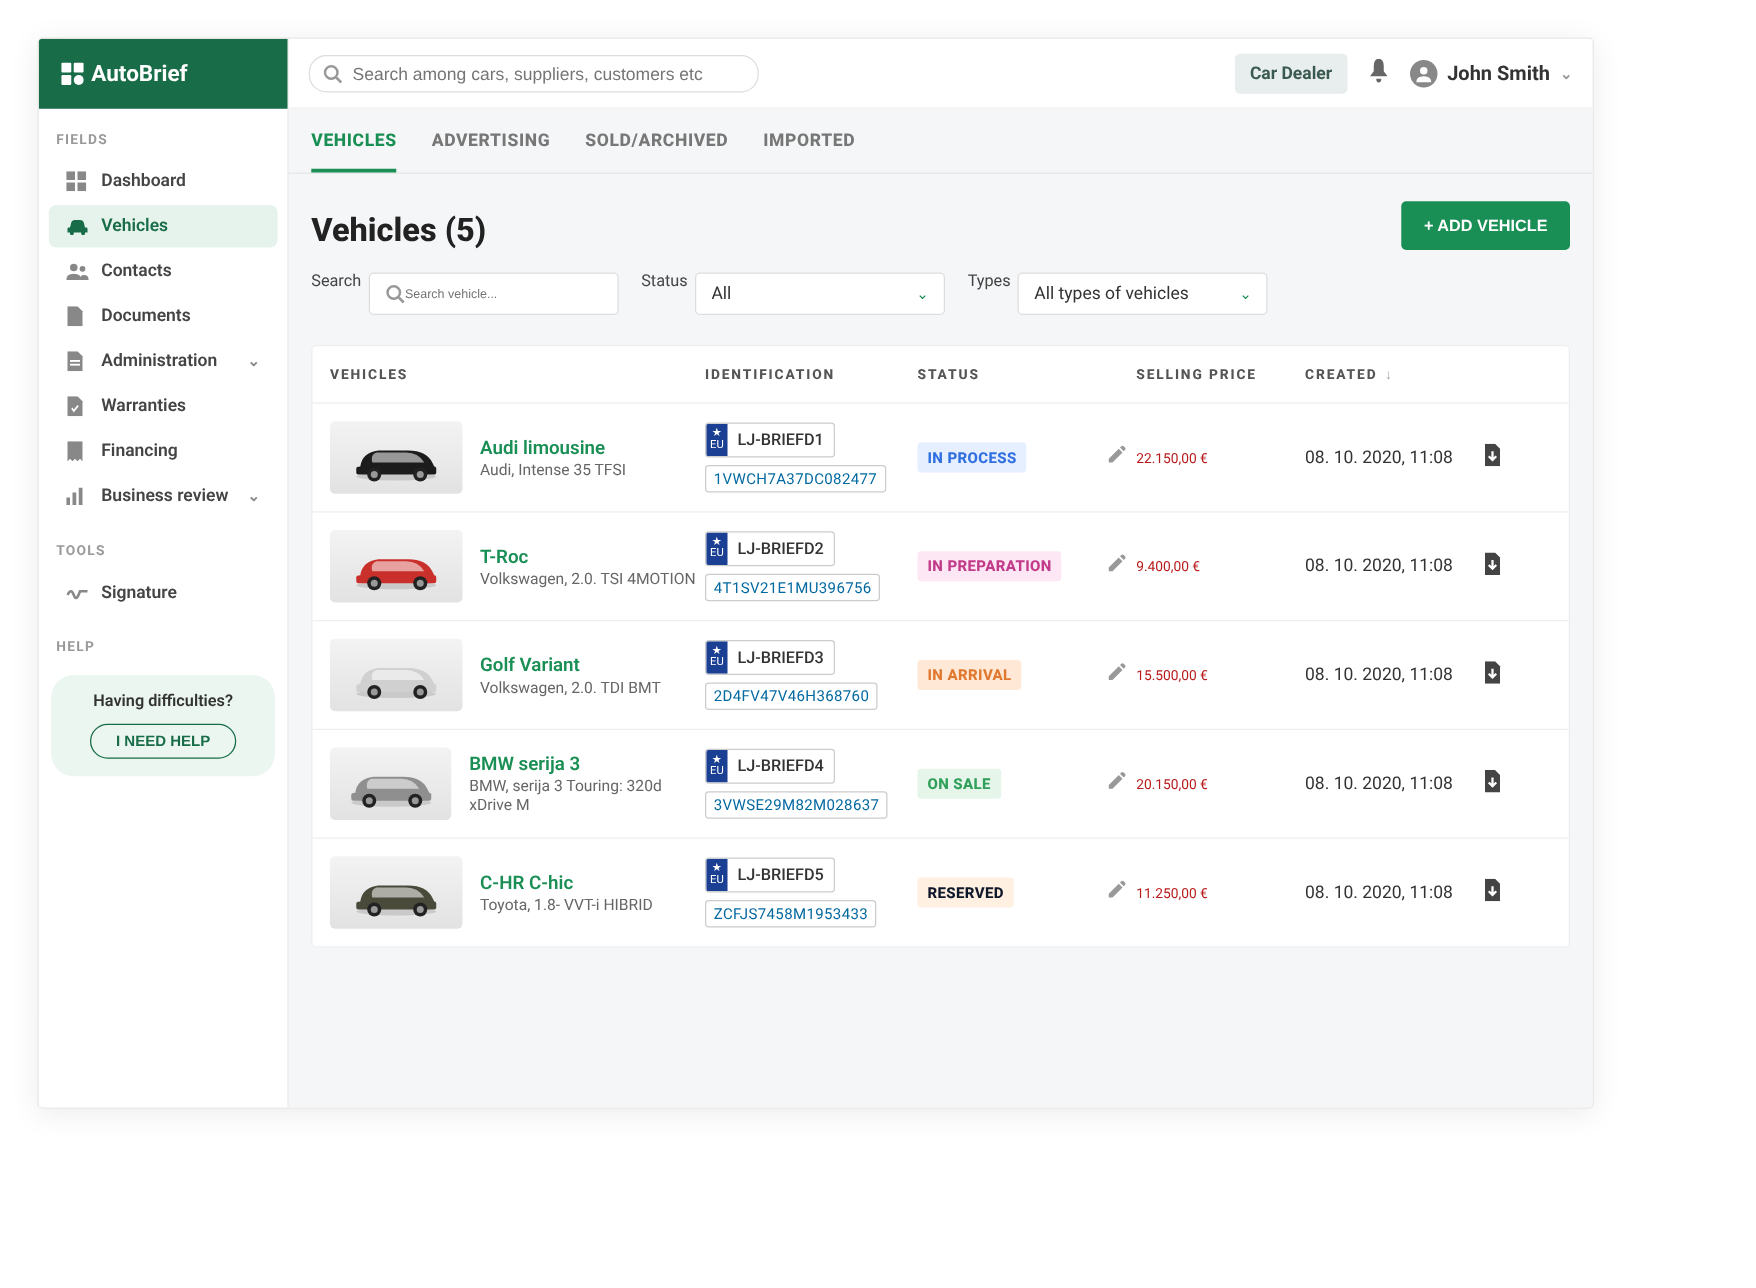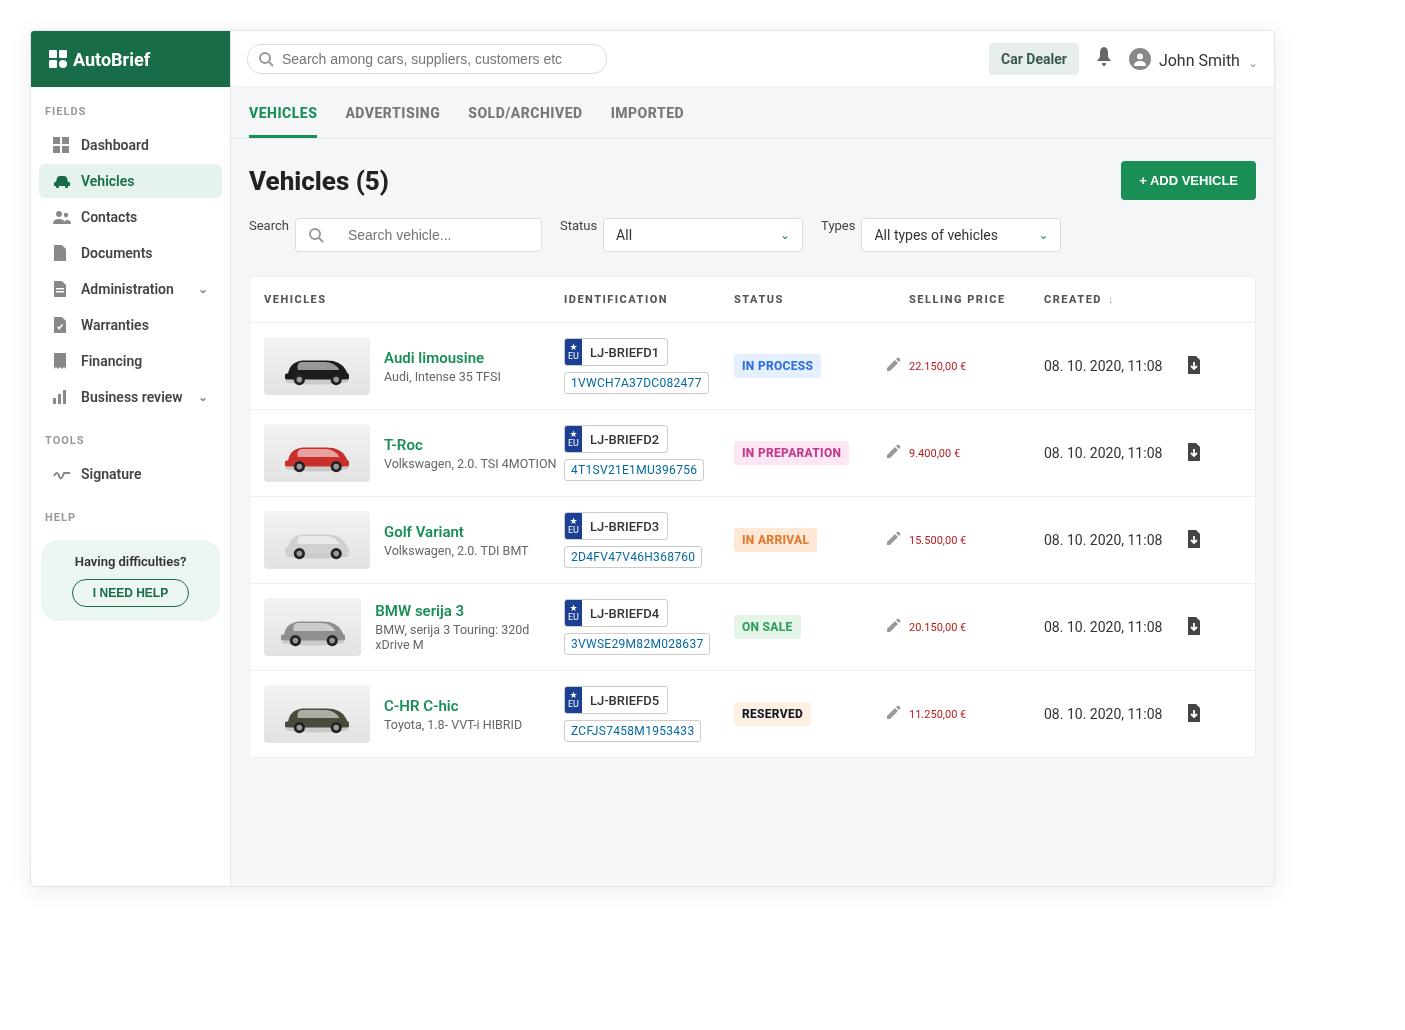--- a/index.html
+++ b/index.html
@@ -17,33 +17,33 @@
   .help-box { margin: 6px 10px; background: #eaf6ef; border-radius: 18px; padding: 14px 10px; text-align: center; }
   .help-box .help-title { font-size: 13px; font-weight: 600; color: #333; margin-bottom: 10px; }
   .help-box .help-btn { border: 1px solid #186c47; color: #186c47; background: transparent; border-radius: 16px; padding: 6px 20px; font-size: 12px; font-weight: 700; cursor: pointer; }
   .main { flex: 1; background: #f5f6f7; display: flex; flex-direction: column; }
   .topbar { height: 56px; background: #fff; display: flex; align-items: center; padding: 0 16px; gap: 16px; border-bottom: 1px solid #eee; }
   .search-global { flex: 0 0 360px; display: flex; align-items: center; border: 1px solid #ddd; border-radius: 14px; padding: 6px 10px; color: #888; }
   .search-global input { border: none; outline: none; font-size: 14px; flex: 1; margin-left: 8px; color: #333; }
   .topbar-spacer { flex: 1; }
   .badge-dealer { background: #e8eded; color: #3a5a4f; font-weight: 700; padding: 8px 12px; border-radius: 4px; font-size: 14px; }
   .bell { color: #666; cursor: pointer; }
-  .user-chip { display: flex; align-items: flex-end; gap: 8px; font-weight: 400; color: #333; cursor: pointer; }
+  .user-chip { display: flex; align-items: center; gap: 8px; font-weight: 700; color: #333; cursor: pointer; }
   .user-chip .avatar { width: 22px; height: 22px; border-radius: 50%; background: #888; display: flex; align-items:center; justify-content:center; color:#fff; }
   .tabs { display: flex; gap: 28px; padding: 0 18px; border-bottom: 1px solid #e5e5e5; }
   .tab { padding: 18px 0 14px; font-size: 14px; font-weight: 800; color: #777; letter-spacing: .5px; cursor: pointer; border-bottom: 3px solid transparent; }
   .tab.active { color: #1a8f55; border-bottom-color: #1a8f55; }
-  .page-head { display: flex; align-items: center; padding: 22px 18px 8px; }
+  .page-head { display: flex; align-items: flex-end; padding: 22px 18px 8px; }
   .page-title { font-size: 26px; font-weight: 800; color: #222; }
   .add-btn { margin-left: auto; background: #1a8f55; color: #fff; font-weight: 800; border: none; padding: 12px 18px; border-radius: 4px; font-size: 13px; cursor: pointer; }
   .filters { display: flex; gap: 18px; padding: 10px 18px 24px; }
   .filter { display: flex; flex-direction: row; gap: 6px; }
   .filter label { font-size: 13px; color: #444; }
   .filter .fld { border: 1px solid #ddd; background: #fff; border-radius: 4px; padding: 8px 12px; display: flex; align-items: center; min-width: 200px; font-size: 14px; color: #333; }
-  .filter .fld.search-fld input { border: none; outline: none; flex: 1; margin-left: 24px; font-size: 14px; }
+  .filter .fld.search-fld input { border: none; outline: none; flex: 1; margin-left: 0; font-size: 10px; }
   .filter .fld .chev-d { margin-left: auto; color: #1a8f55; font-size: 12px; }
   .table { margin: 0 18px 18px; background: #fff; border: 1px solid #eee; border-radius: 4px; }
   .thead, .trow { display: grid; grid-template-columns: 300px 170px 175px 135px 125px 50px; align-items: center; }
   .thead { padding: 16px 14px; font-size: 11px; font-weight: 800; color: #555; letter-spacing: 1.5px; border-bottom: 1px solid #eee; }
   .thead .sort-icon { color: #aaa; margin-left: 6px; }
   .trow { padding: 14px; border-bottom: 1px solid #eee; font-size: 14px; }
   .trow:last-child { border-bottom: none; }
   .veh-cell { display: flex; align-items: center; gap: 14px; }
   .car-img { width: 106px; height: 58px; background: linear-gradient(180deg,#f3f3f3,#e2e2e2); border-radius: 4px; display:flex; align-items:center; justify-content:center; }
   .car-img svg { width: 84px; height: 40px; }

